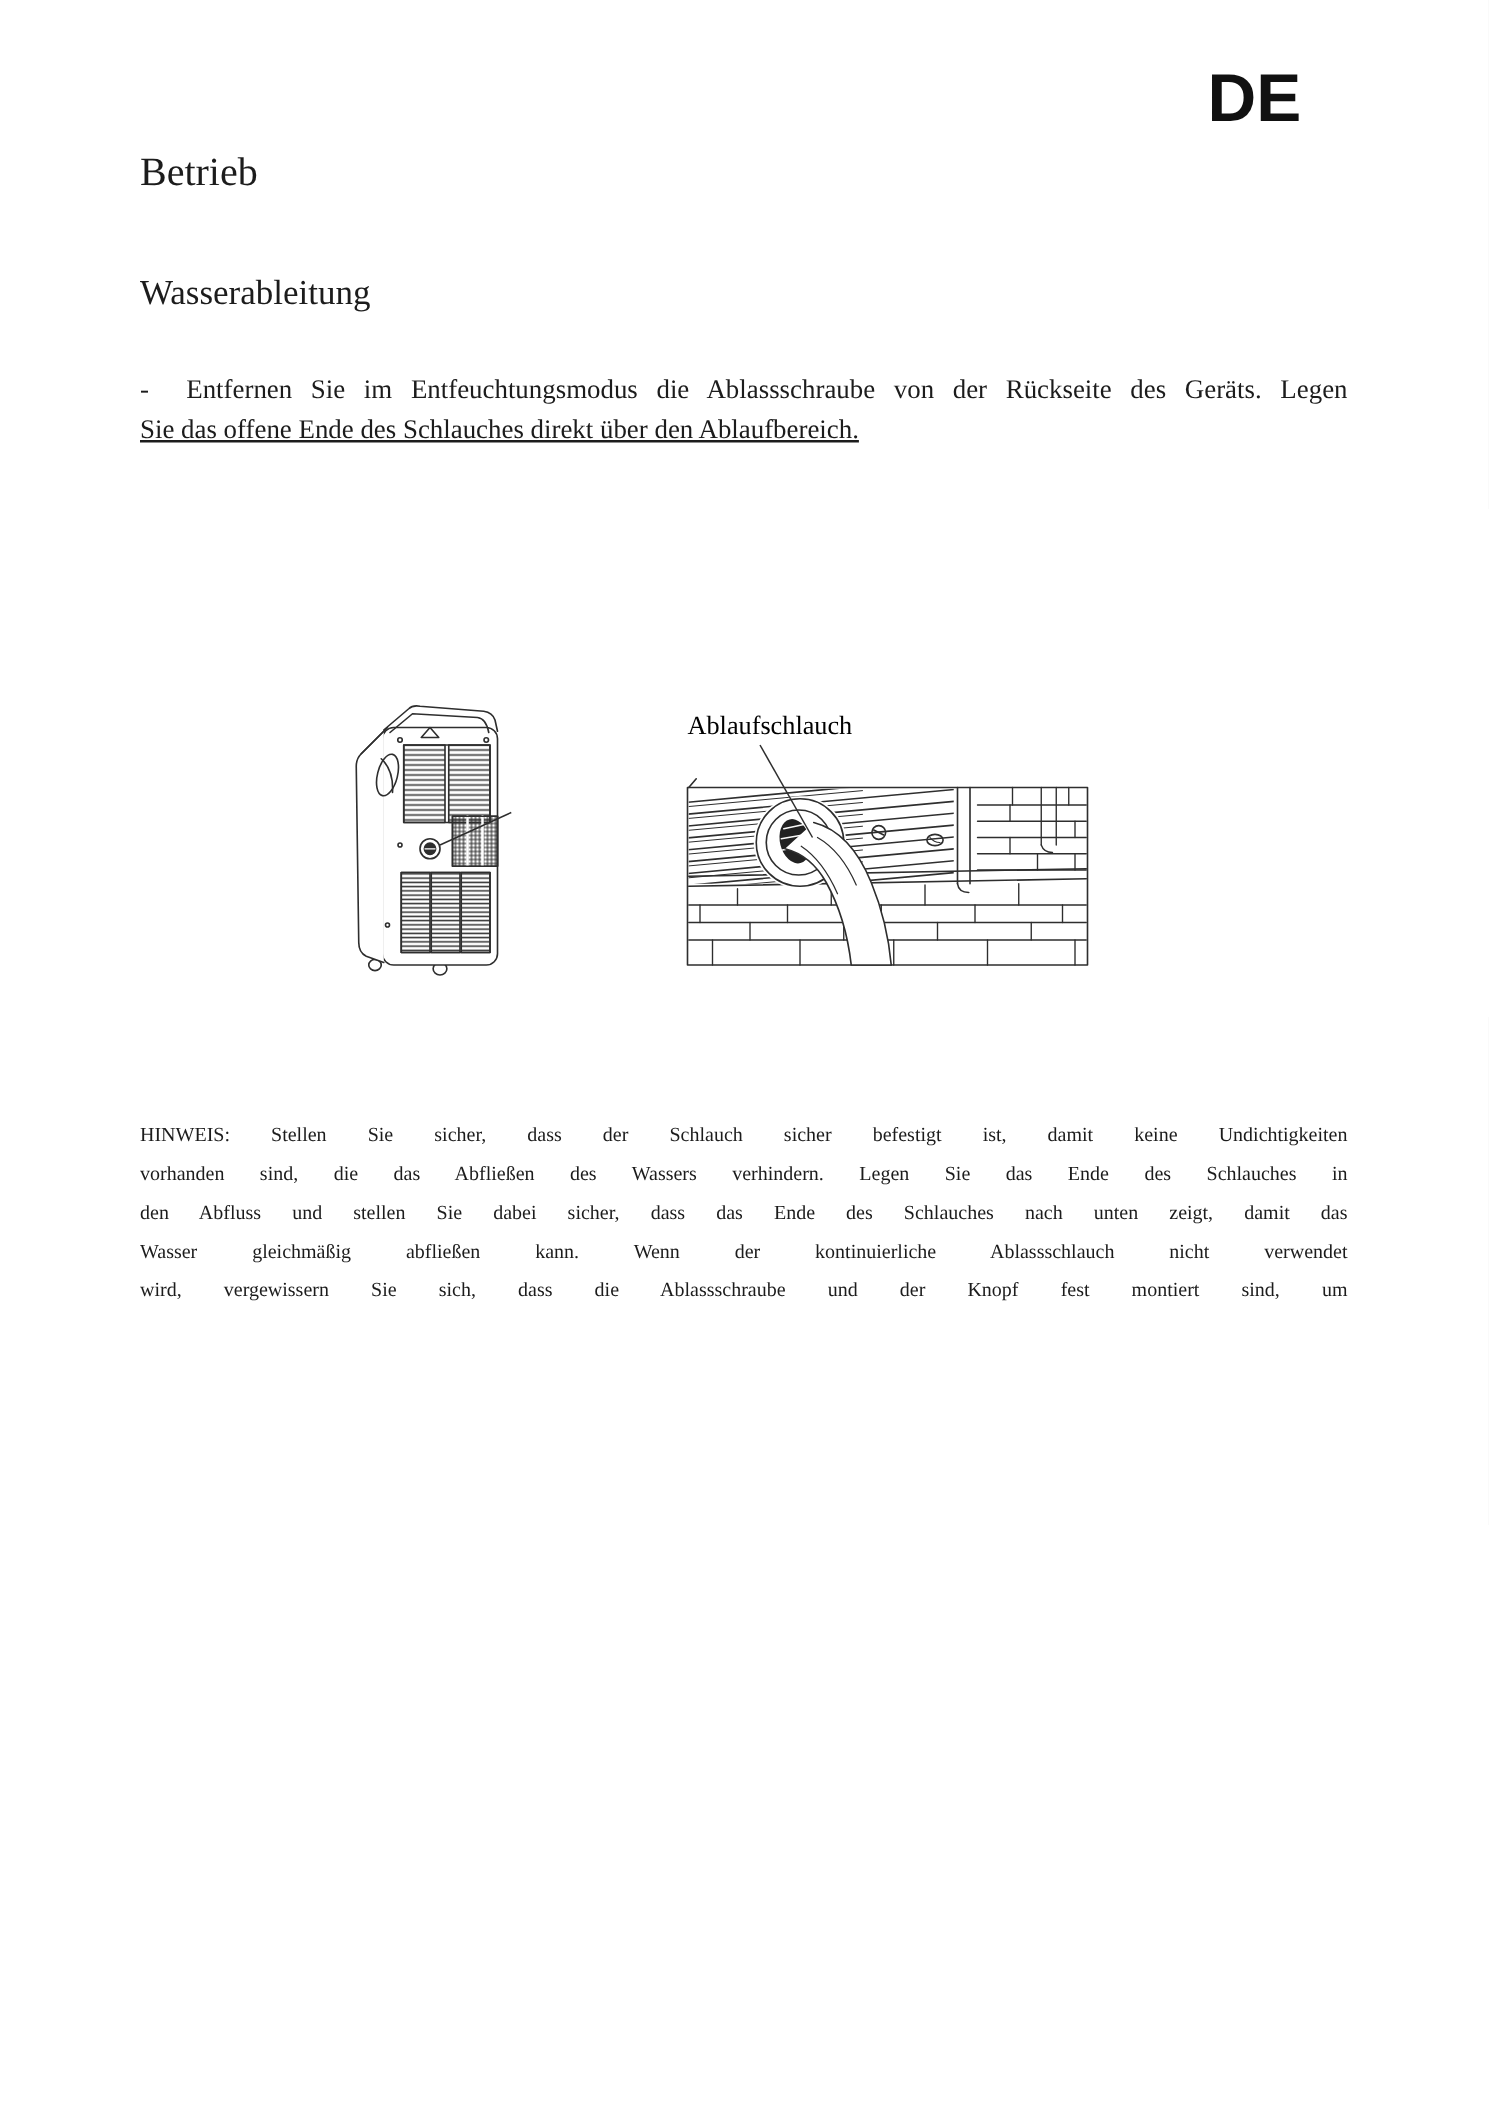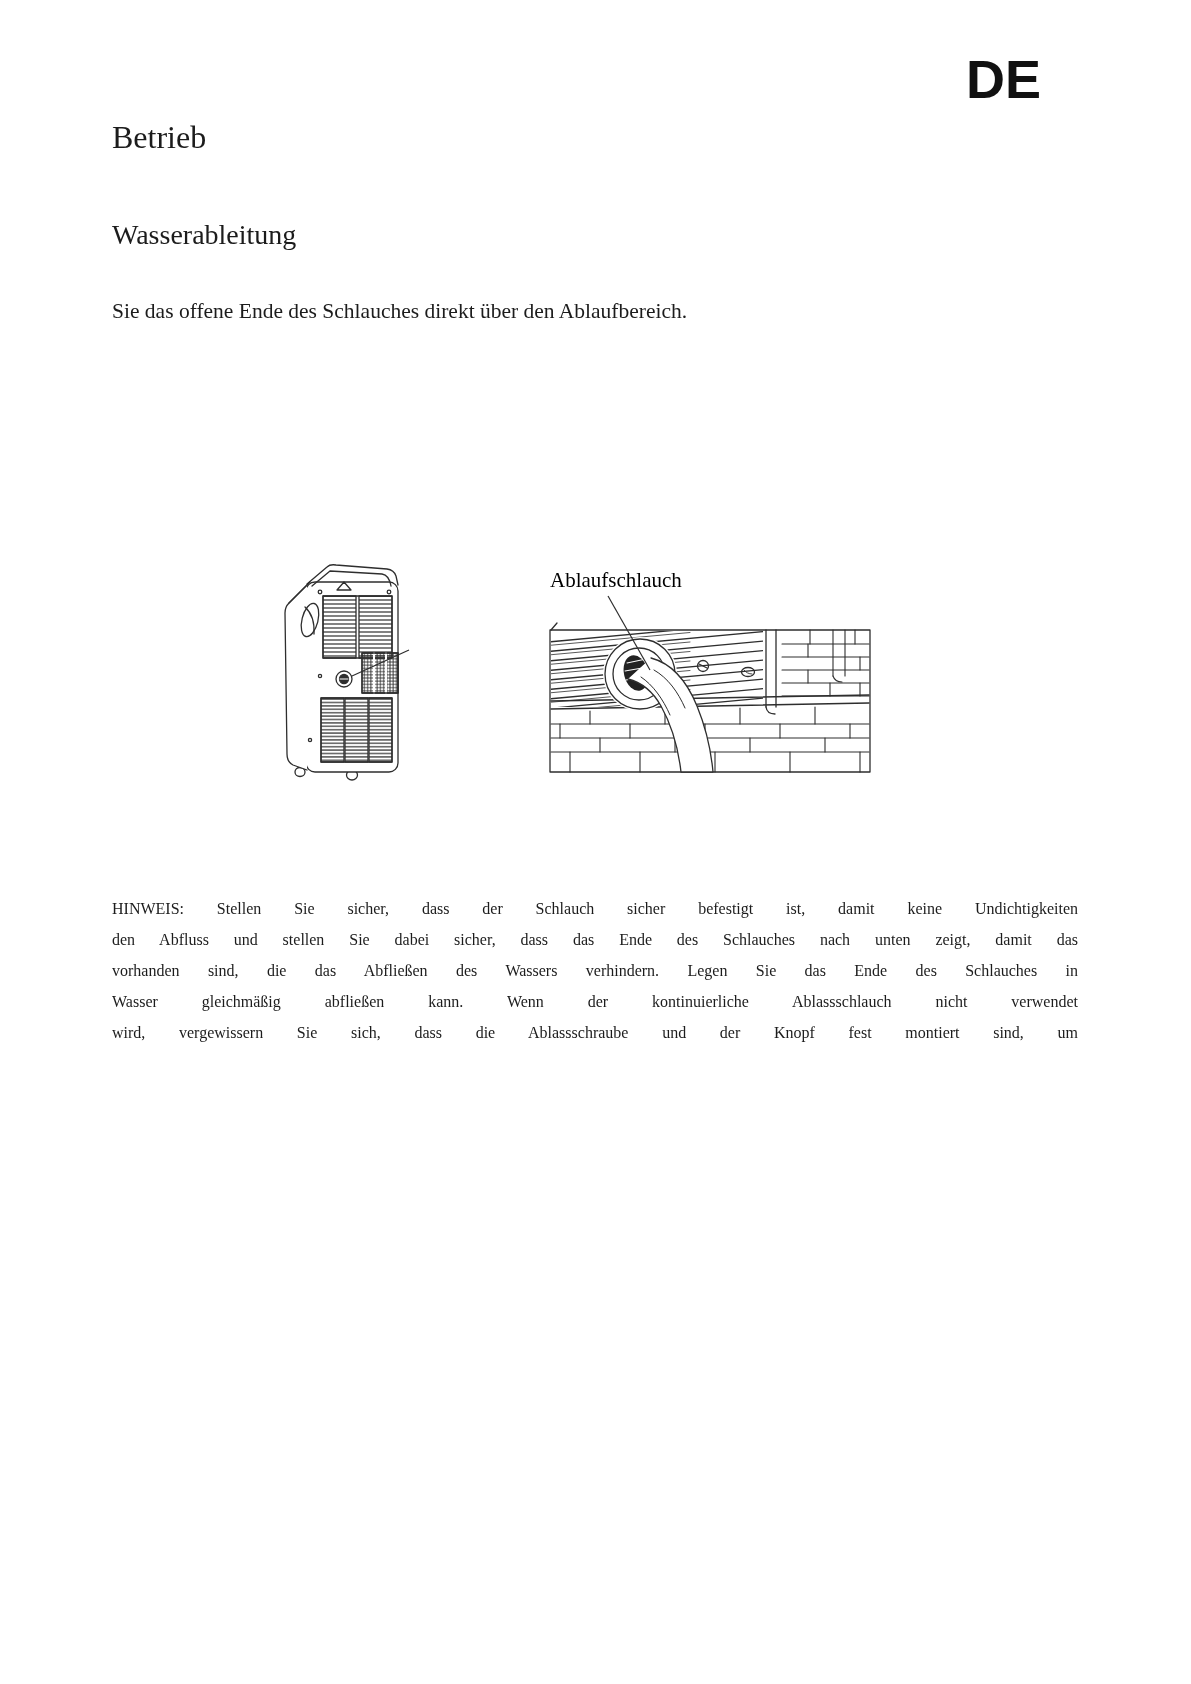--- a/index.html
+++ b/index.html
@@ -24,41 +24,42 @@
     font-size:32px;font-weight:400;line-height:1;margin:0;
   }
   .section-heading{
     position:absolute;left:112px;top:221px;
     font-size:28px;font-weight:400;line-height:1;margin:0;
   }
   .para{position:absolute;left:112px;width:966px;}
   .bullet-para{top:295px;font-size:21.5px;line-height:32px;}
   .note-para{top:893px;font-size:16px;line-height:31px;}
   .jline{text-align:justify;text-align-last:justify;}
-  .jlast{text-align:left;}
+  .jlast{text-align:left;text-decoration:underline;}
   .figure-wrap{position:absolute;left:270px;top:558px;width:610px;height:235px;}
   .figure-wrap svg{display:block;width:610px;height:235px;}
   .fig-label{
     position:absolute;font-size:21px;line-height:1.25;color:#000000;
   }
   .hose-label{left:550px;top:567px;}
   .screw-label{left:411px;top:631px;line-height:31px;}
 </style>
 </head>
 <body>
 
 <div class="page">
 
   <div class="lang-badge">DE</div>
 
   <h1 class="doc-title">Betrieb</h1>
 
   <h2 class="section-heading">Wasserableitung</h2>
 
   <div class="para bullet-para">
+    <div class="jline">-&nbsp;&nbsp;Entfernen Sie im Entfeuchtungsmodus die Ablassschraube von der Rückseite des Geräts. Legen</div>
     <div class="jlast">Sie das offene Ende des Schlauches direkt über den Ablaufbereich.</div>
   </div>
 
   <div class="figure-wrap">
     <svg viewBox="0 0 610 235" aria-hidden="true">
       <defs>
         <pattern id="gHL" width="8" height="4" patternUnits="userSpaceOnUse">
           <path d="M0,2 H8" stroke="#2e2e2e" stroke-width="1.2" fill="none"></path>
         </pattern>
         <pattern id="gHL2" width="8" height="3.4" patternUnits="userSpaceOnUse">
@@ -154,19 +155,19 @@
       </g>
     </svg>
 
   </div>
 
   <div class="fig-label hose-label">Ablaufschlauch</div>
 
 
   <div class="para note-para">
     <div class="jline">HINWEIS: Stellen Sie sicher, dass der Schlauch sicher befestigt ist, damit keine Undichtigkeiten</div>
+    <div class="jline">vorhanden sind, die das Abfließen des Wassers verhindern. Legen Sie das Ende des Schlauches in</div>
     <div class="jline">den Abfluss und stellen Sie dabei sicher, dass das Ende des Schlauches nach unten zeigt, damit das</div>
-    <div class="jline">vorhanden sind, die das Abfließen des Wassers verhindern. Legen Sie das Ende des Schlauches in</div>
     <div class="jline">Wasser gleichmäßig abfließen kann. Wenn der kontinuierliche Ablassschlauch nicht verwendet</div>
     <div class="jline">wird, vergewissern Sie sich, dass die Ablassschraube und der Knopf fest montiert sind, um</div>
   </div>
 
 </div>
 
 </body></html>

